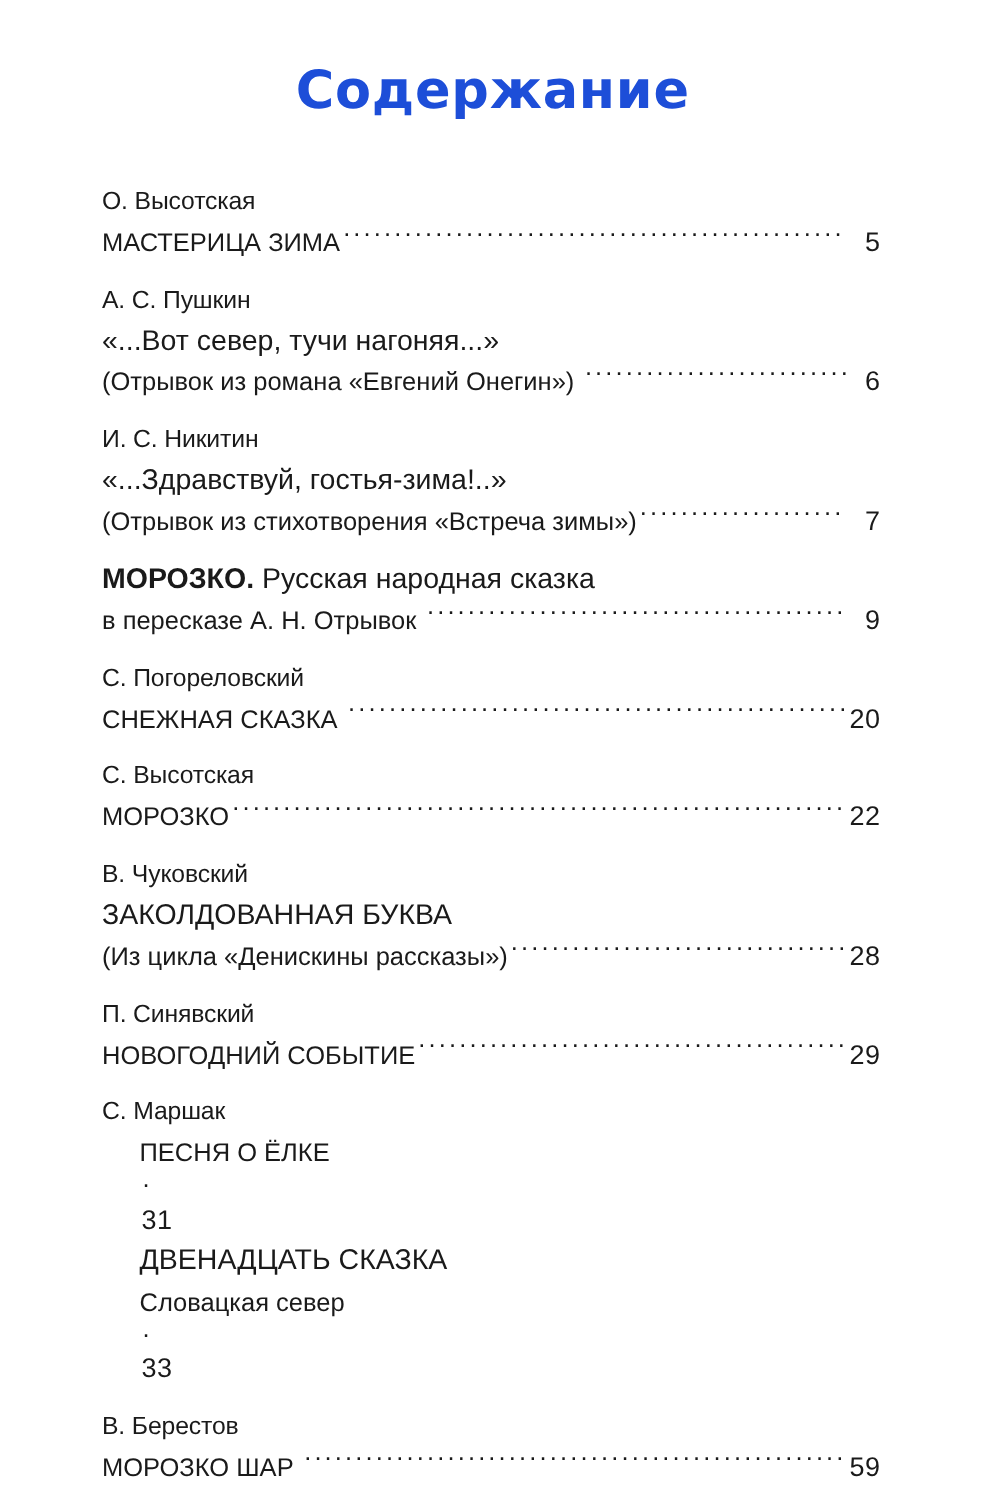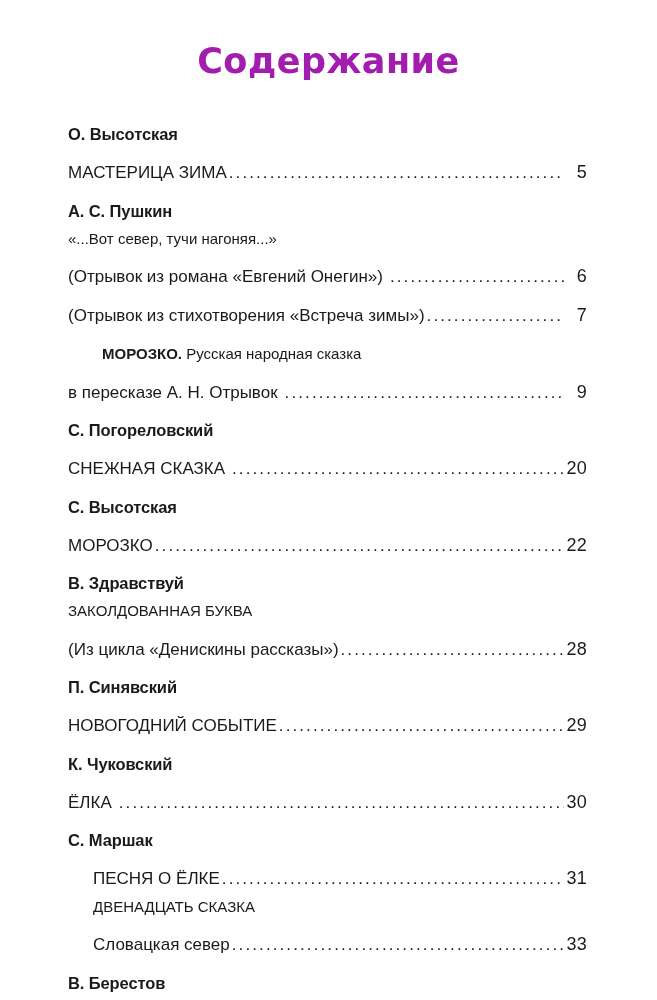--- a/index.html
+++ b/index.html
@@ -28,53 +28,52 @@
   .toc-title {
     position: absolute;
     top: 44px;
     left: 0;
     width: 657px;
     text-align: center;
     font-family: "DejaVu Sans", sans-serif;
     font-size: 35px;
     font-weight: bold;
     letter-spacing: 0.5px;
-    color: #a21caf;
+    color: #1d4ed8;
     line-height: 1;
   }
 
   
   .toc-list {
     position: absolute;
     top: 121px;
     left: 68px;
     width: 519px;
   }
 
   .entry {
     margin-bottom: 11px;
   }
   .entry:last-child { margin-bottom: 0; }
 
   .author {
     font-size: 16.5px;
-    font-weight: bold;
+    font-weight: normal;
     line-height: 27px;
     white-space: nowrap;
     letter-spacing: -0.1px;
   }
 
   
   .line {
     display: flex;
-    align-items: flex-end;
+    align-items: flex-start;
     font-size: 17px;
     line-height: 27.5px;
     white-space: nowrap;
-    margin-top: 11px;
   }
   .line .txt {
     flex: 0 0 auto;
   }
   .line .leader {
     flex: 1 1 auto;
     min-width: 6px;
     overflow: hidden;
     margin: 0 1px 0 2px;
     position: relative;
@@ -93,29 +92,29 @@
   .line .page-num {
     flex: 0 0 auto;
     text-align: right;
     min-width: 22px;
     font-size: 18px;
     letter-spacing: 0.3px;
   }
 
   
   .line-plain {
-    font-size: 15px;
+    font-size: 19px;
     line-height: 27.5px;
     white-space: nowrap;
   }
 
-  .strong { font-weight: bold; margin-left: 34px; }
-
-  
-  .sub { padding-left: 25px; }
+  .strong { font-weight: bold; }
+
+  
+  .sub { padding-left: 25px; flex-direction: column; }
 
   
   .gap .leader { margin-left: 7px; }
 </style>
 </head>
 <body>
 
 <div class="page">
 
   <div class="toc-title">Содержание</div>
@@ -132,20 +131,22 @@
       <div class="entry">
         <div class="author">А. С. Пушкин</div>
         <div class="line-plain">«...Вот север, тучи нагоняя...»</div>
         <div class="line gap">
           <span class="txt">(Отрывок из романа «Евгений Онегин»)</span>
           <span class="leader"></span>
           <span class="page-num">6</span>
         </div>
       </div>
       <div class="entry">
+        <div class="author">И. С. Никитин</div>
+        <div class="line-plain">«...Здравствуй, гостья-зима!..»</div>
         <div class="line">
           <span class="txt">(Отрывок из стихотворения «Встреча зимы»)</span>
           <span class="leader"></span>
           <span class="page-num">7</span>
         </div>
       </div>
       <div class="entry">
         <div class="line-plain"><span class="strong">МОРОЗКО.</span><span> Русская народная сказка</span></div>
         <div class="line gap">
           <span class="txt">в пересказе А. Н. Отрывок</span>
@@ -163,42 +164,34 @@
       </div>
       <div class="entry">
         <div class="author">С. Высотская</div>
         <div class="line">
           <span class="txt">МОРОЗКО</span>
           <span class="leader"></span>
           <span class="page-num">22</span>
         </div>
       </div>
       <div class="entry">
-        <div class="author">В. Здравствуй</div>
+        <div class="author">В. Чуковский</div>
         <div class="line-plain">ЗАКОЛДОВАННАЯ БУКВА</div>
         <div class="line">
           <span class="txt">(Из цикла «Денискины рассказы»)</span>
           <span class="leader"></span>
           <span class="page-num">28</span>
         </div>
       </div>
       <div class="entry">
         <div class="author">П. Синявский</div>
         <div class="line">
           <span class="txt">НОВОГОДНИЙ СОБЫТИЕ</span>
           <span class="leader"></span>
           <span class="page-num">29</span>
-        </div>
-      </div>
-      <div class="entry">
-        <div class="author">К. Чуковский</div>
-        <div class="line gap">
-          <span class="txt">ЁЛКА</span>
-          <span class="leader"></span>
-          <span class="page-num">30</span>
         </div>
       </div>
       <div class="entry">
         <div class="author">С. Маршак</div>
         <div class="line sub">
           <span class="txt">ПЕСНЯ О ЁЛКЕ</span>
           <span class="leader"></span>
           <span class="page-num">31</span>
         </div>
         <div class="line-plain sub">ДВЕНАДЦАТЬ СКАЗКА</div>

